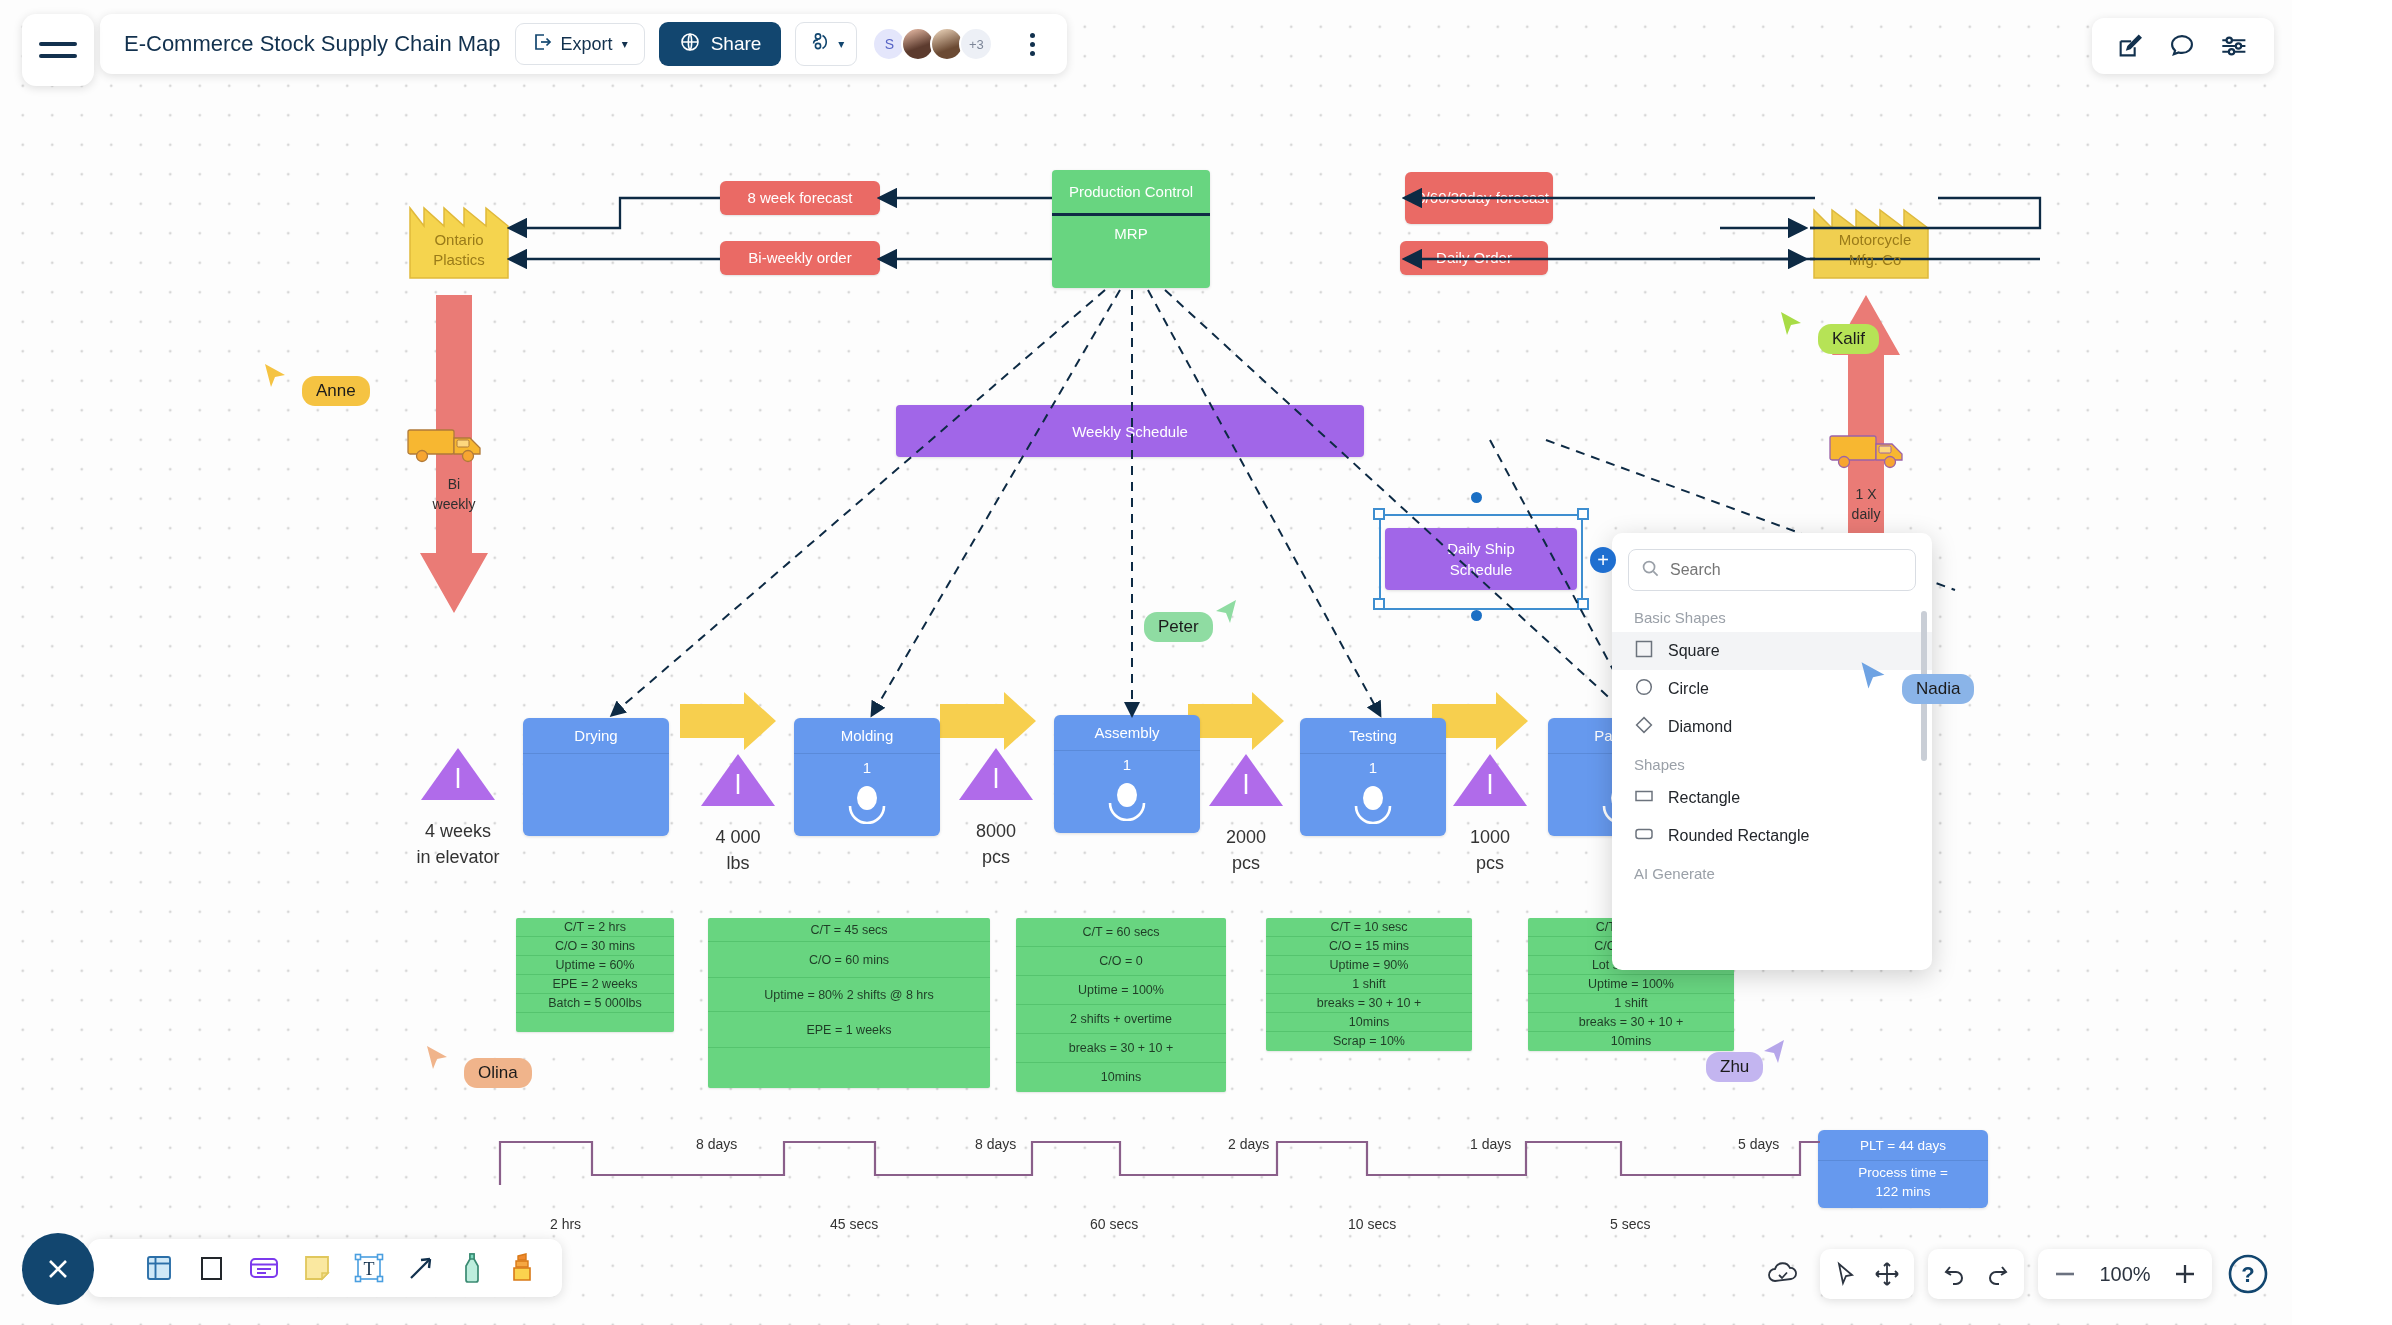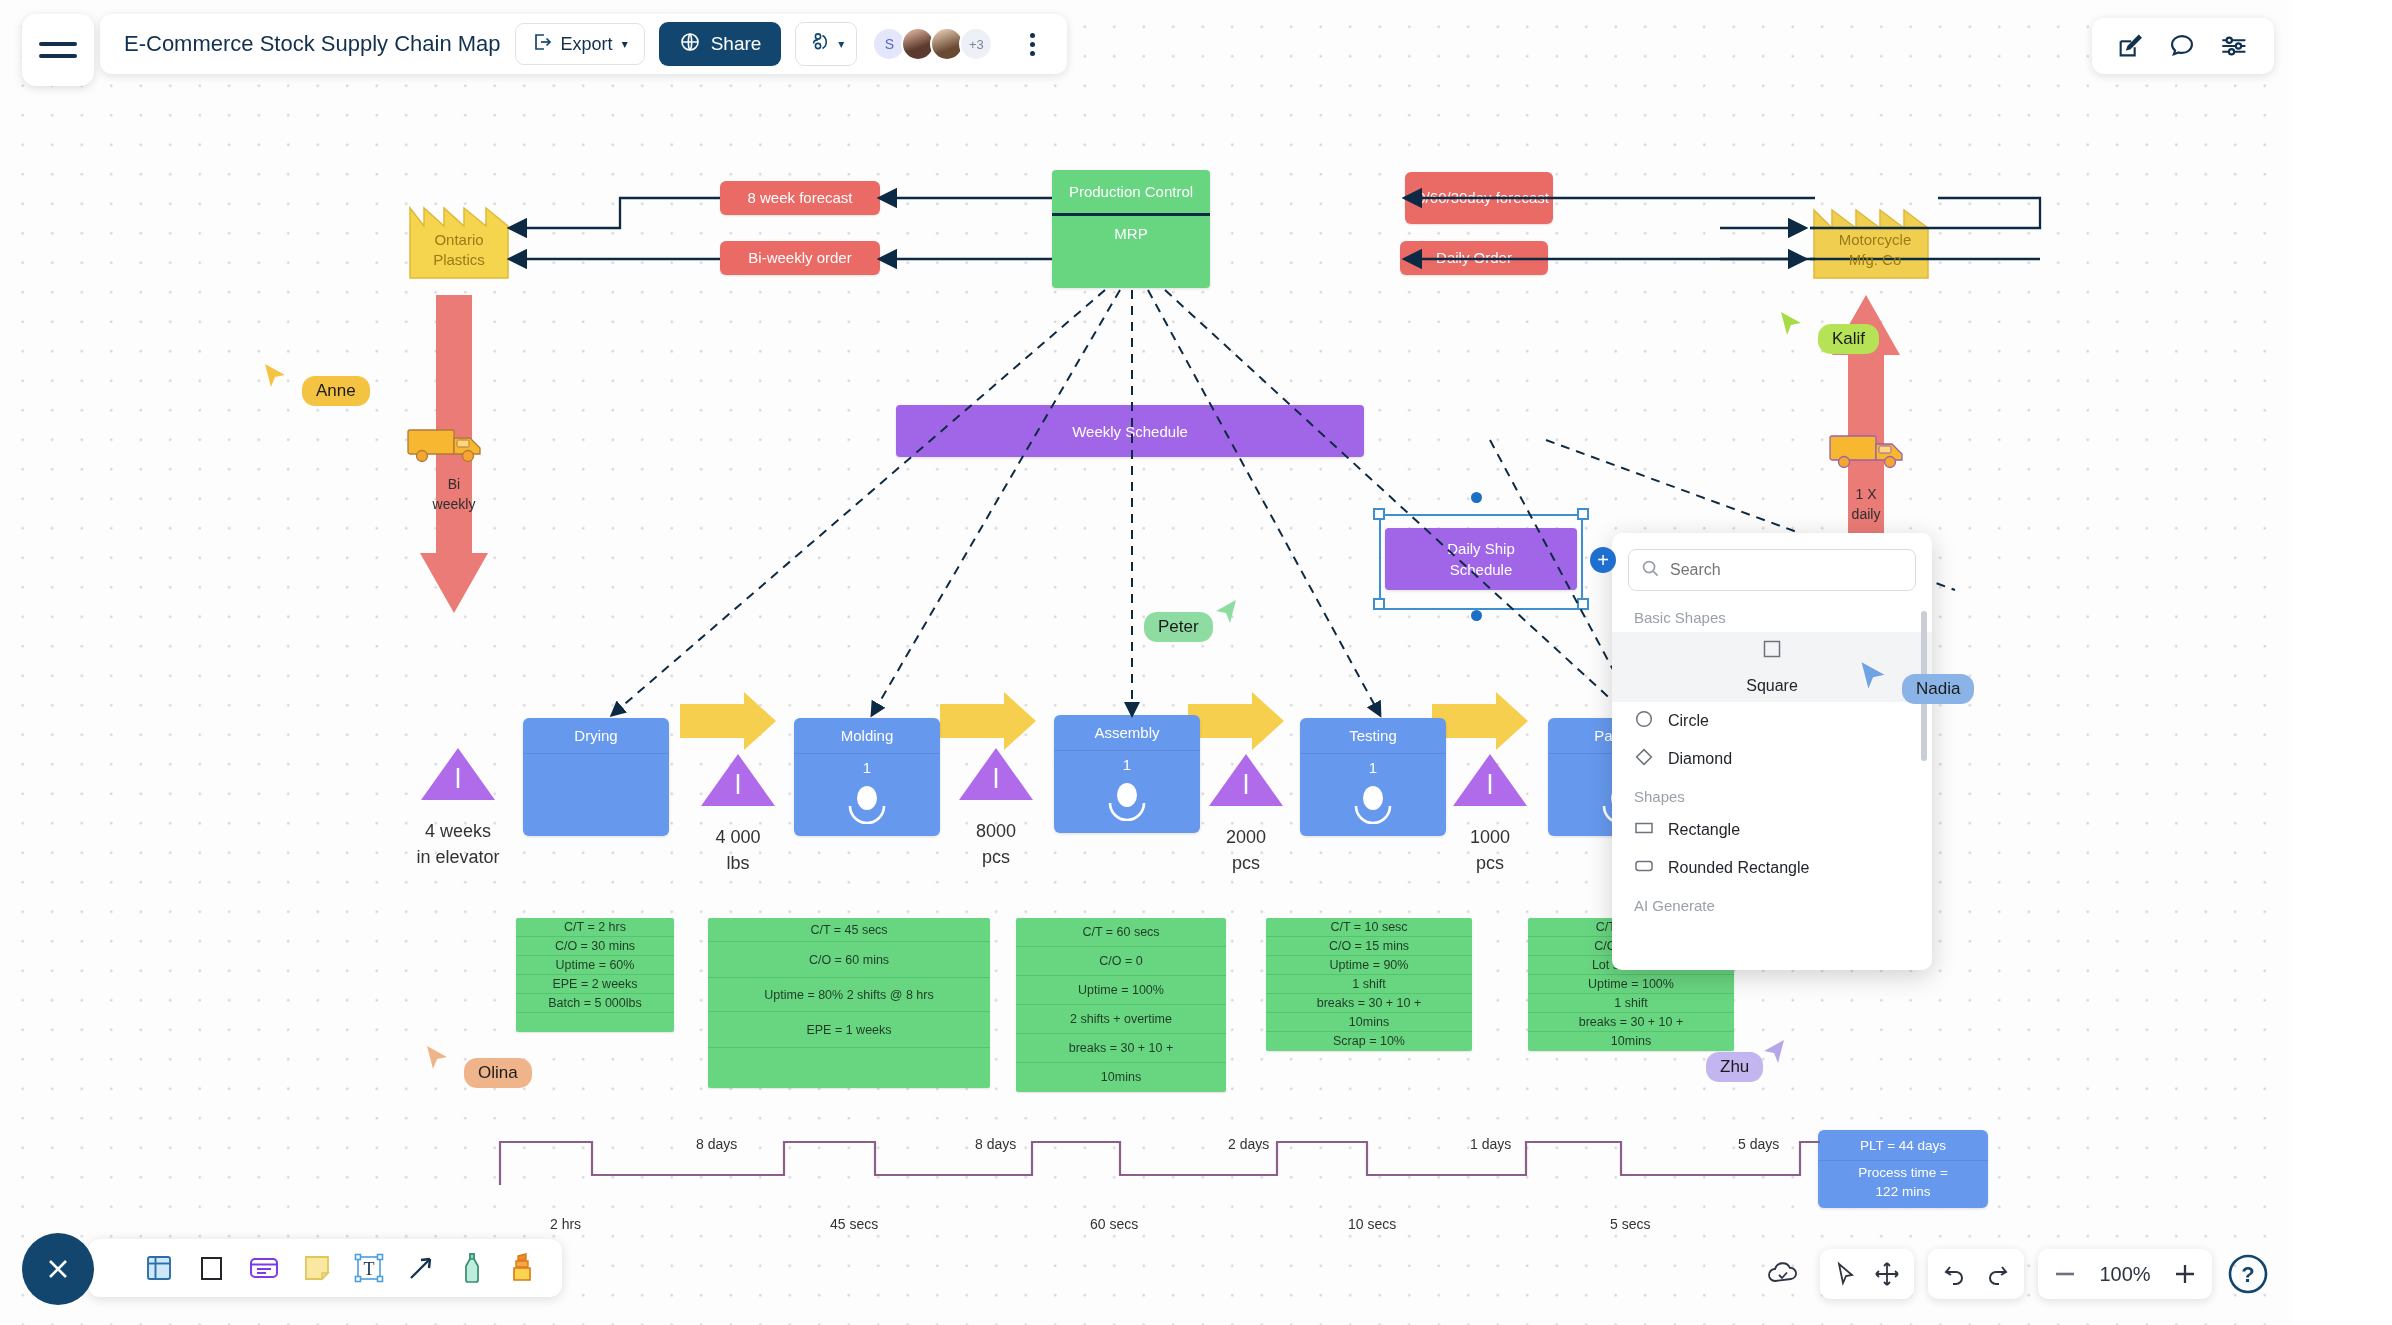--- a/index.html
+++ b/index.html
@@ -217,21 +217,21 @@
     border: none; outline: none; font-size: 16px; color: #9aa0a8;
     font-family: "Liberation Sans", sans-serif; width: 100%; background: transparent;
   }
   .sp-group {
     font-size: 15px; color: #9aa0a8; padding: 10px 22px 6px 22px;
   }
   .sp-item {
     display: flex; align-items: center; gap: 14px;
     padding: 7px 22px; font-size: 16px; color: #22262b; cursor: pointer;
   }
-  .sp-item.hl { background: #f3f4f6; flex-direction: column; }
+  .sp-item.hl { background: #f3f4f6; }
   .sp-scroll {
     position: absolute; right: 5px; top: 78px; width: 6px; height: 150px;
     background: #c9ced6; border-radius: 3px;
   }
 
   
   .selbox { position: absolute; border: 2px solid #3e8ed0; }
   .handle {
     position: absolute; width: 12px; height: 12px;
     border: 2px solid #3e8ed0; background: #fff;

